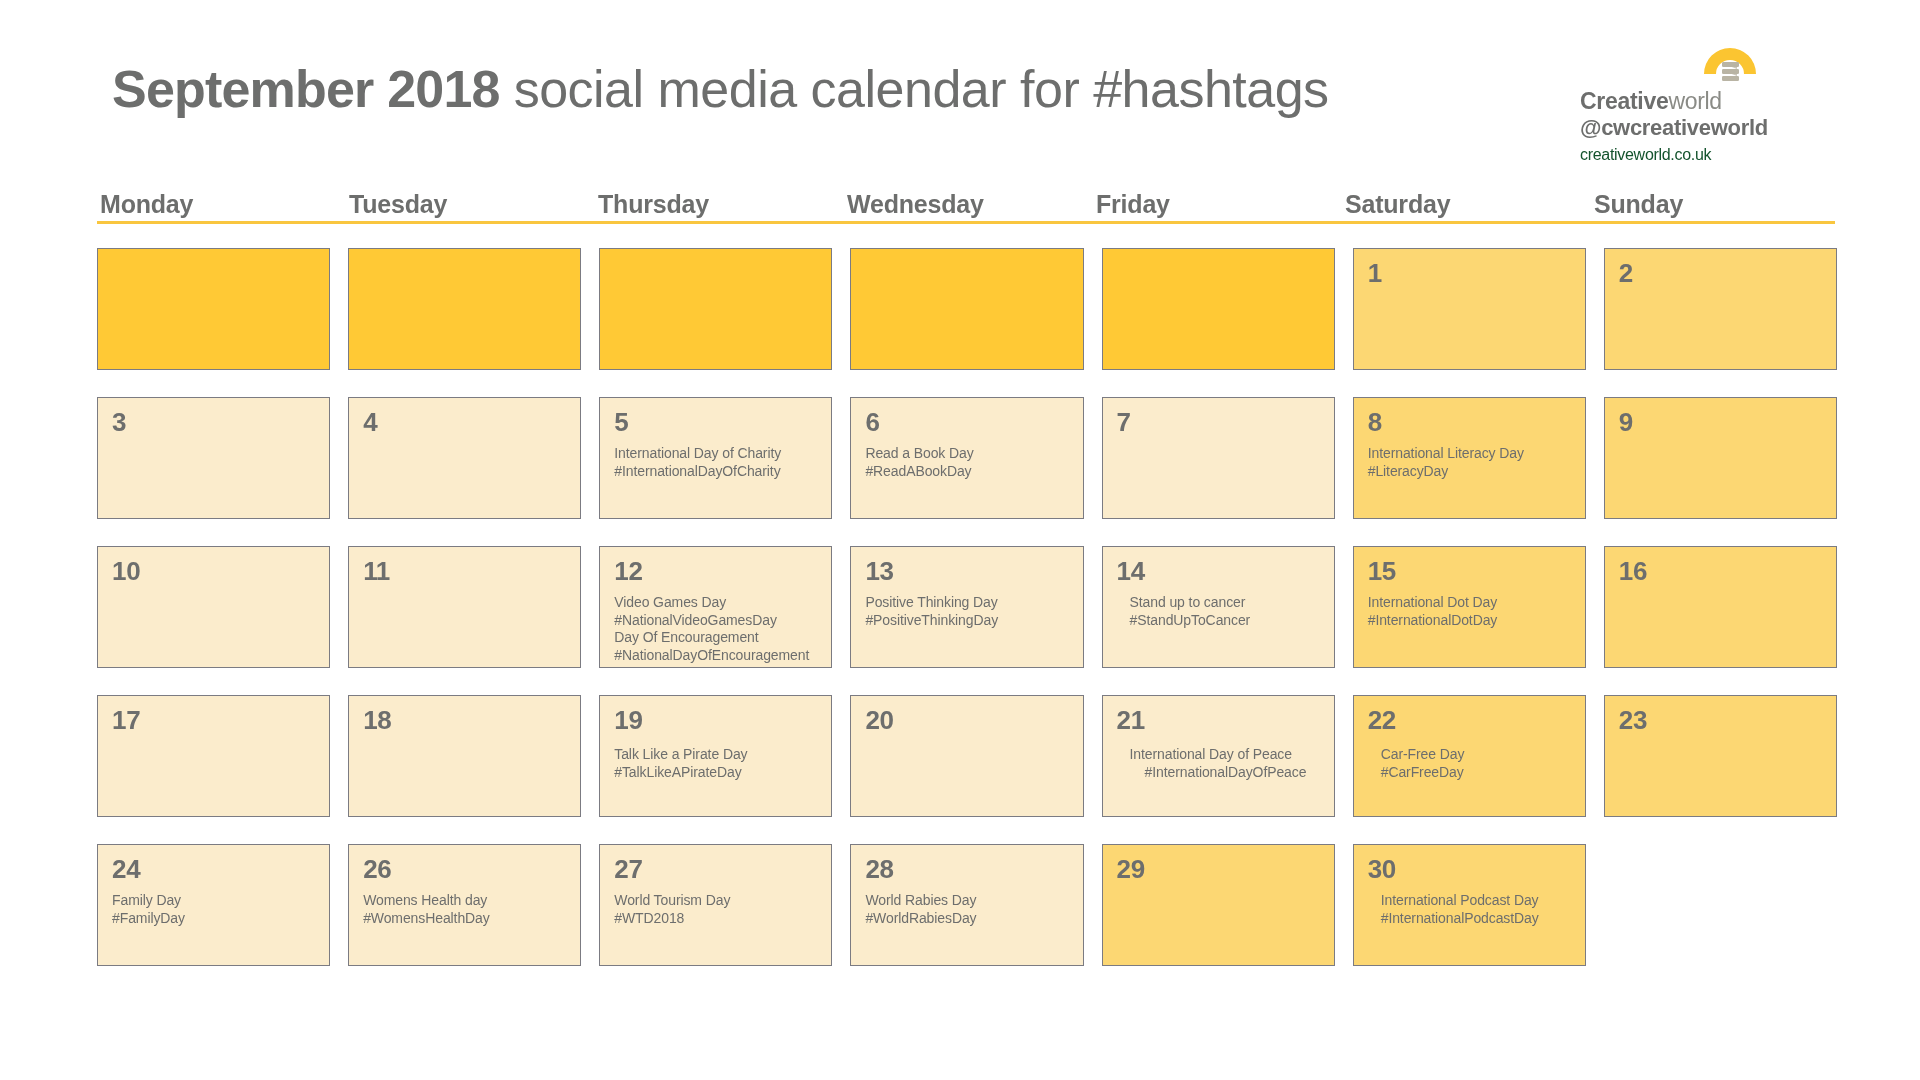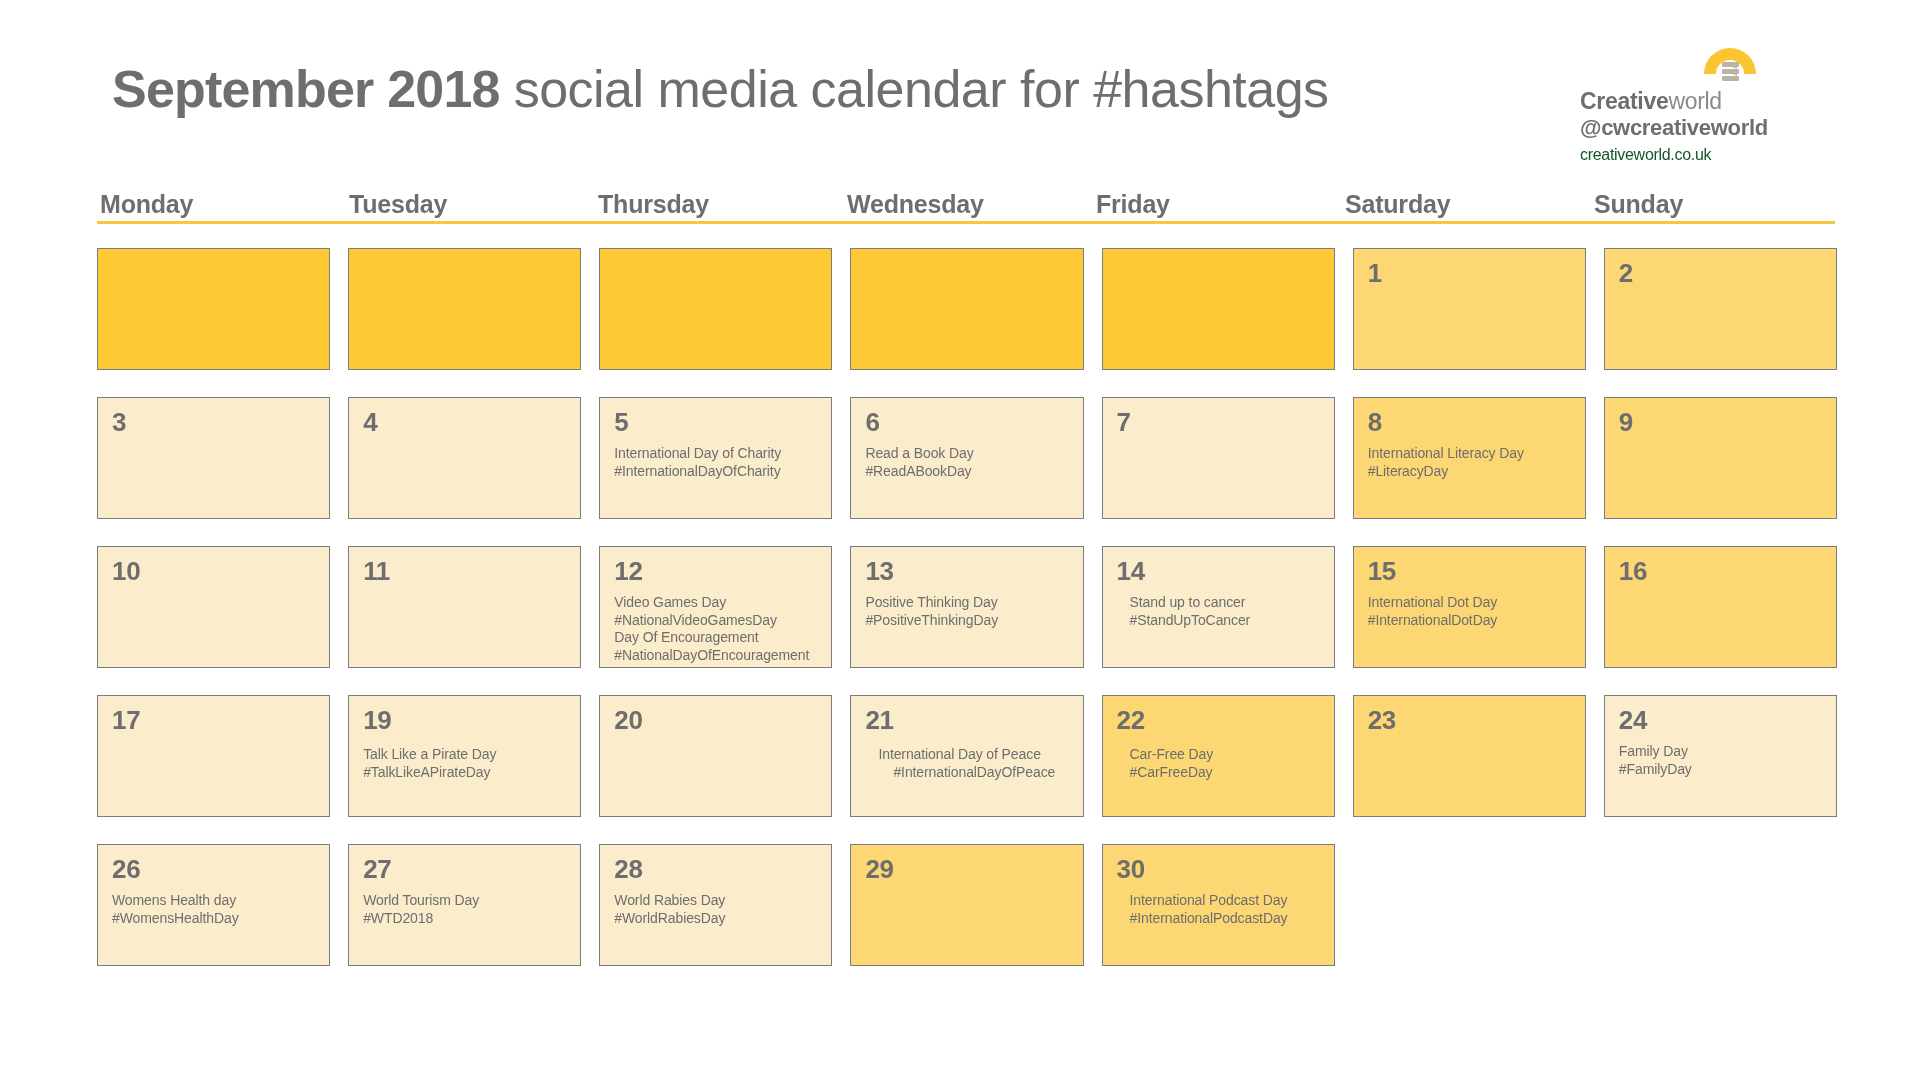--- a/index.html
+++ b/index.html
@@ -283,20 +283,23 @@
             <div class="ev-line">International Dot Day</div>
             <div class="ev-line">#InternationalDotDay</div>
           </div>
         </div>
         <div class="cell weekend">
           <span class="daynum">16</span>
         </div>
         <div class="cell weekday">
           <span class="daynum">17</span>
         </div>
+        <div class="cell weekday">
+          <span class="daynum">18</span>
+        </div>
         <div class="cell weekday pad-top">
           <span class="daynum">19</span>
           <div class="events">
             <div class="ev-line">Talk Like a Pirate Day</div>
             <div class="ev-line">#TalkLikeAPirateDay</div>
           </div>
         </div>
         <div class="cell weekday">
           <span class="daynum">20</span>
         </div>

